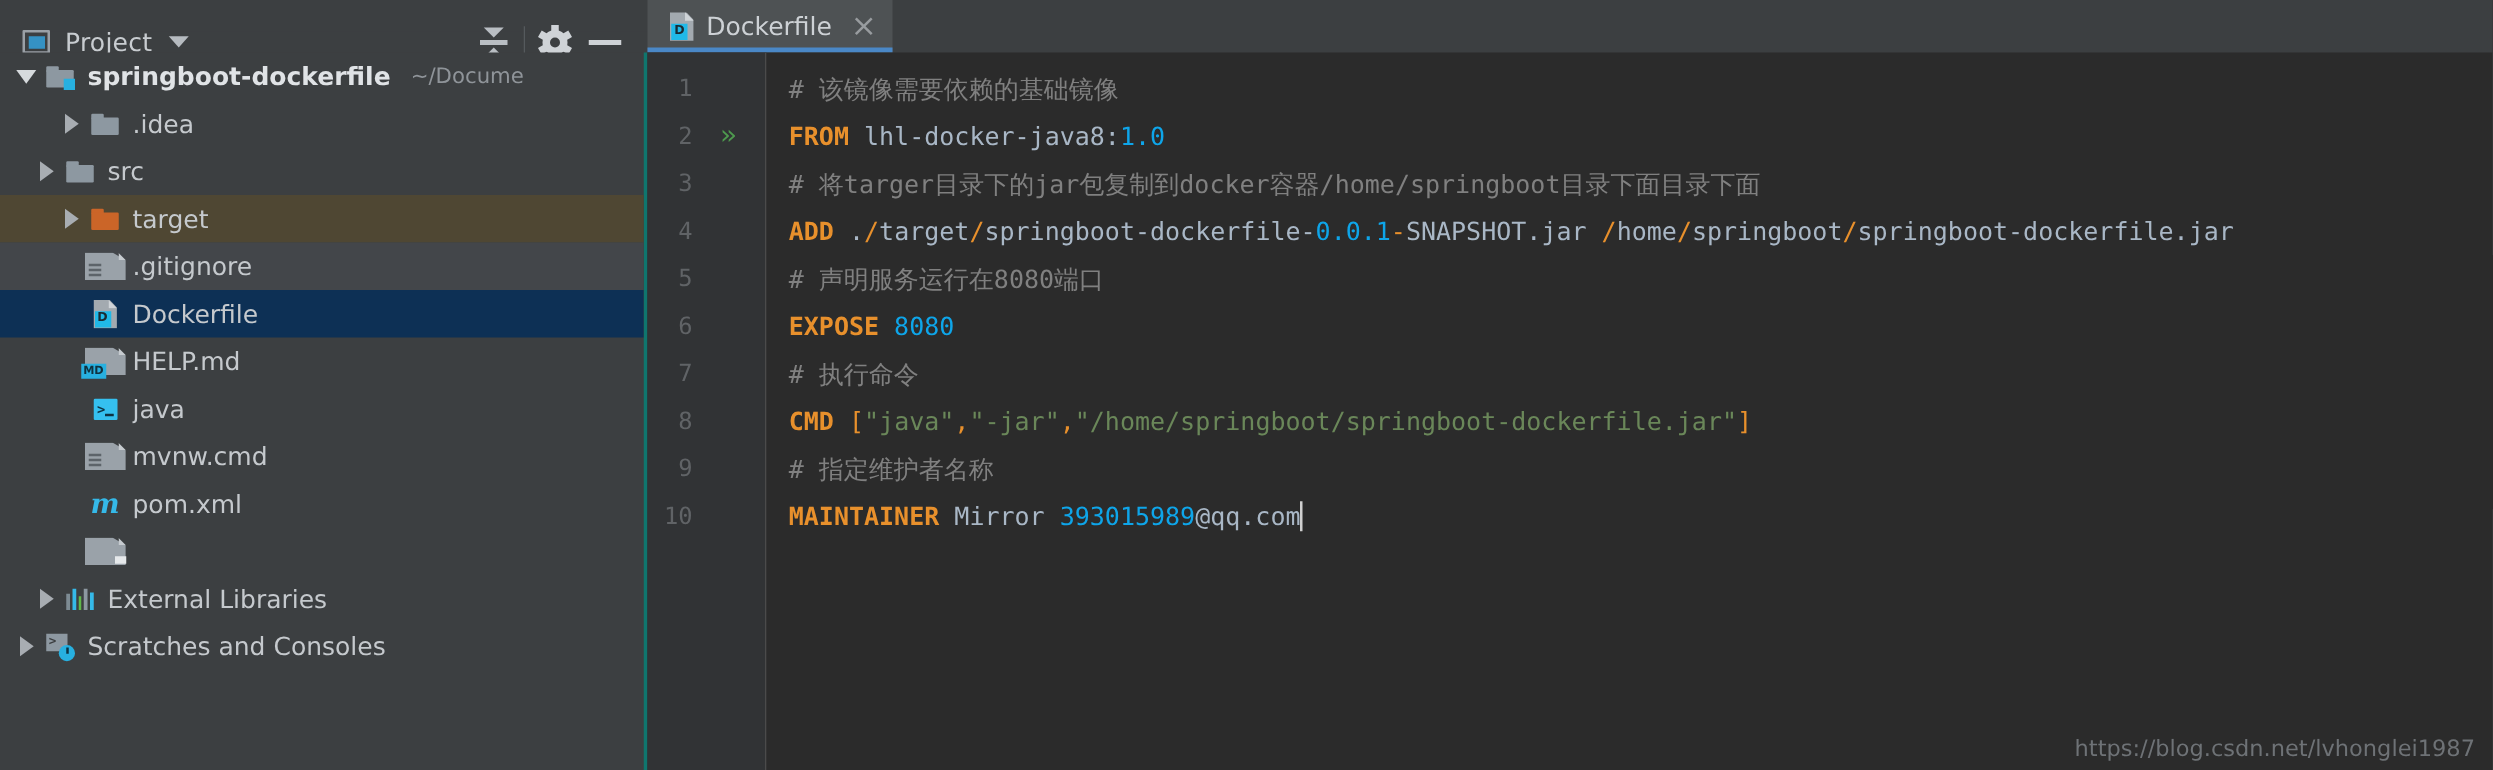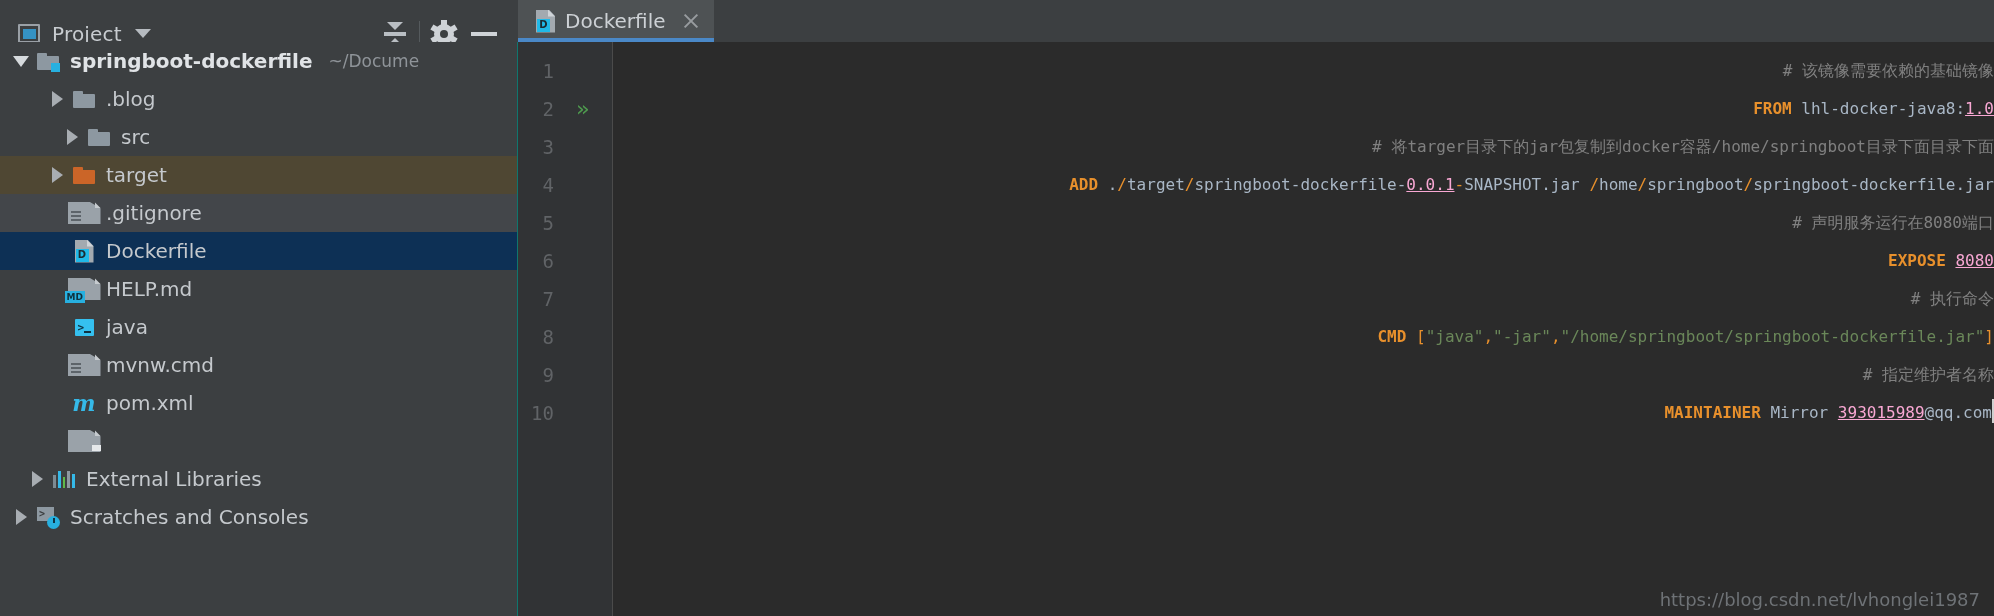--- a/index.html
+++ b/index.html
@@ -106,21 +106,21 @@
     font-size:10px; line-height:10px; color:#1b2b33; font-weight:bold;
     font-family: "DejaVu Sans", "Liberation Sans", sans-serif;
   }
 
   
   .body { flex: 1; display: flex; min-height: 0; }
 
   
   .tree {
     width: 518px; flex: none; background: #3c3f41;
-    border-right: 1px solid #0f766e;
+    border-right: 3px solid #0f766e;
     position: relative; overflow: hidden;
   }
   .row {
     height: 38px; display: flex; align-items: center;
     font-size: 20px; color: #c5c9cd; white-space: nowrap;
     padding-right: 4px;
   }
   .row.sel { background: #0d3055; }
   .row.tint-target { background: #4f4733; }
   .row.tint-soft { background: #43464a; }
@@ -203,29 +203,28 @@
   .run-chevron {
     position:absolute; left:58px; top:48px; width:22px; height:38px;
     display:flex; align-items:center;
   }
   .run-chevron span { color:#4e9a4e; font-size:22px; line-height:22px; letter-spacing:-4px;
                       font-family:"DejaVu Sans Mono", monospace; }
 
   .code {
     flex: 1; min-width: 0; padding: 10px 0 0 18px;
     font-family: "DejaVu Sans Mono", "Liberation Mono", monospace;
-    font-size: 16px;
+    font-size: 20px;
     color: #a9b7c6;
     white-space: nowrap;
-    text-align: right;
   }
   .cline { height: 38px; line-height: 38px; }
   .cm { color: #808080; }          
   .kw { color: #e8902c; font-weight: bold; }  
-  .num { color: #f9a8d4; text-decoration: underline; }
+  .num { color: #0ea5e9; }
   .str { color: #6a8759; }
   .txt { color: #a9b7c6; }
   .sep { color: #e8902c; }
   .caret { display:inline-block; width:2px; height:24px; background:#d0d0d0; vertical-align:-5px; }
 
   .watermark {
     position: absolute; right: 14px; bottom: 6px;
     font-size: 18px; color: #6e7276;
     font-family: "DejaVu Sans", "Liberation Sans", sans-serif;
   }
@@ -303,25 +302,25 @@
       <div class="row" style="padding-left:44px;">
         <div class="twisty">
             <div class="tri-r"></div>
           </div>
         <div class="ico-slot">
           <div class="folder">
               <div class="tabtop"></div>
               <div class="bodyf"></div>
             </div>
         </div>
-        <span class="lbl">.blog</span>
-      </div>
-
-
-      <div class="row" style="padding-left:59px;">
+        <span class="lbl">.idea</span>
+      </div>
+
+
+      <div class="row" style="padding-left:24px;">
         <div class="twisty">
             <div class="tri-r"></div>
           </div>
         <div class="ico-slot">
           <div class="folder">
               <div class="tabtop"></div>
               <div class="bodyf"></div>
             </div>
         </div>
         <span class="lbl">src</span>

